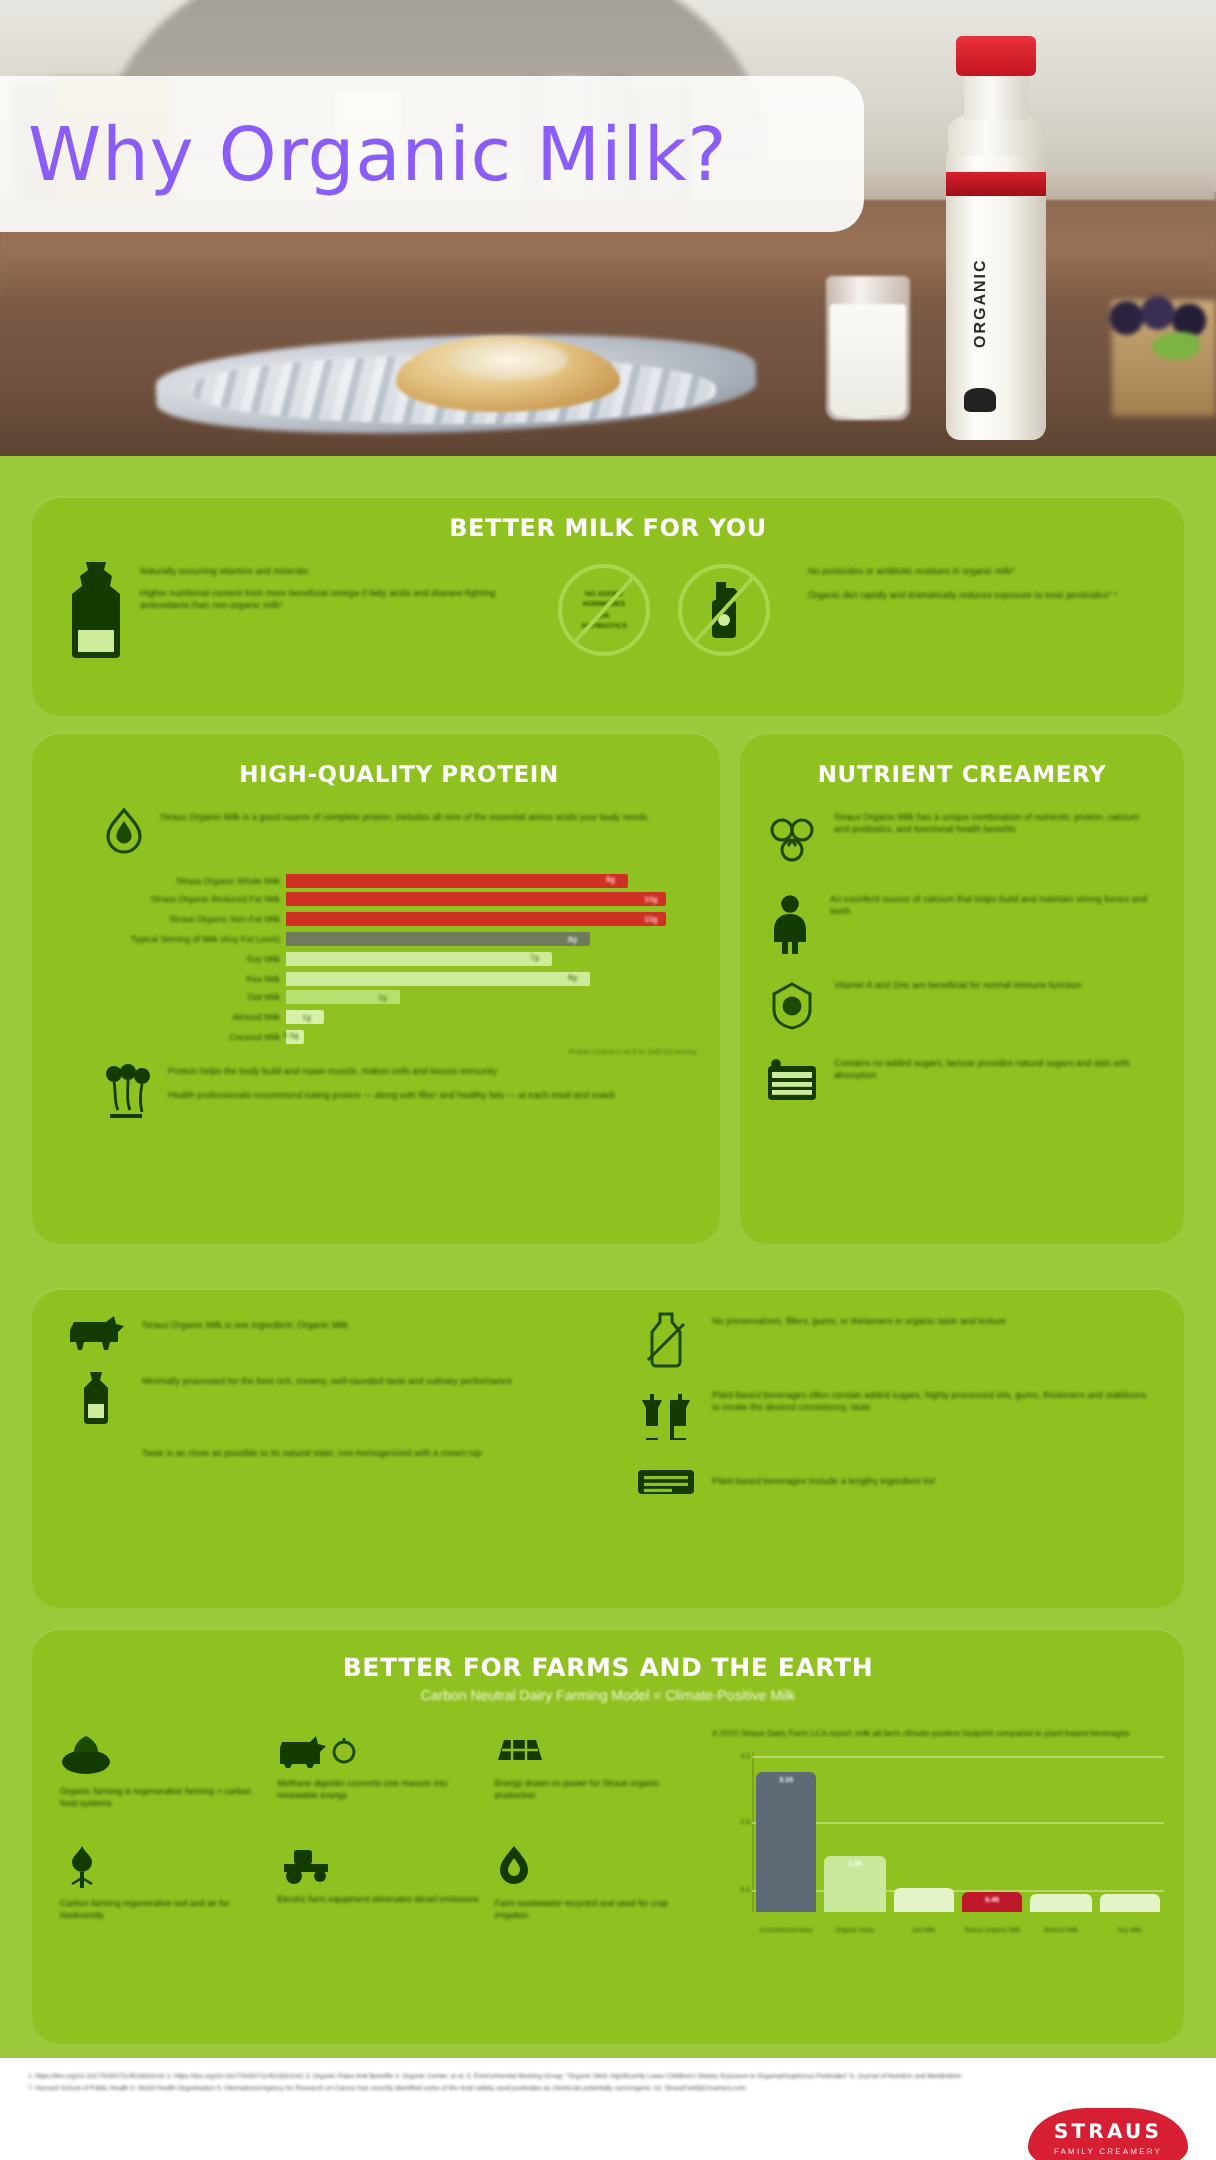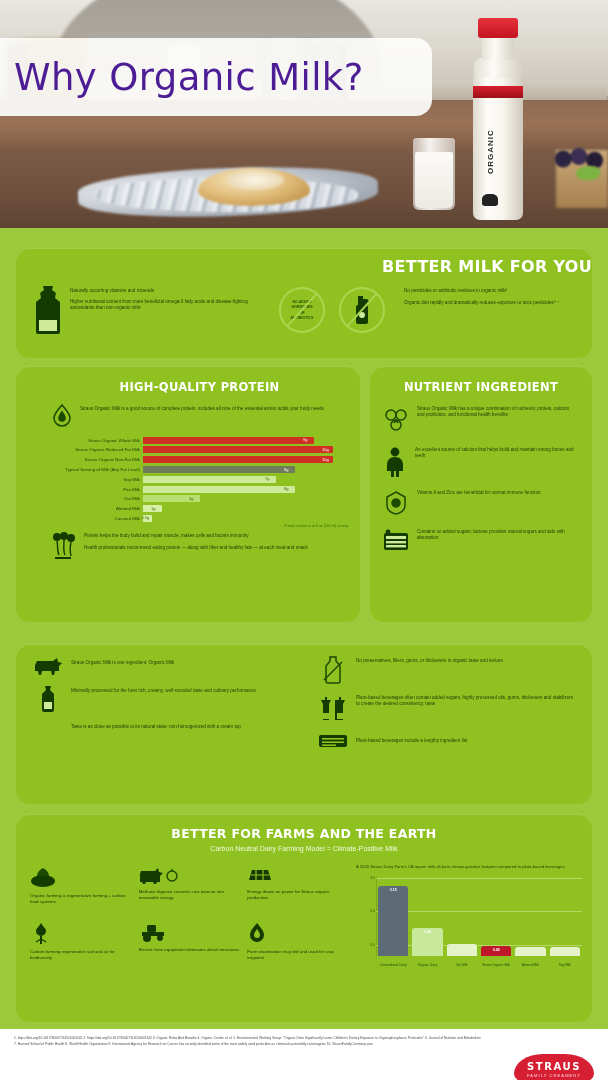--- a/index.html
+++ b/index.html
@@ -146,21 +146,21 @@
     background: #222; border-radius: 40% 40% 20% 20%;
   }
 
   .title-plate {
     position: absolute; left: -14px; top: 38px; width: 446px; height: 78px;
     background: rgba(252,252,250,.93);
     border-radius: 0 16px 16px 0;
     display: flex; align-items: center; padding-left: 28px;
   }
   .title-plate h1 {
-    font-size: 37px; font-weight: normal; color: #4c1d95; letter-spacing: .4px;
+    font-size: 37px; font-weight: normal; color: #8b5cf6; letter-spacing: .4px;
     font-family: "DejaVu Sans", sans-serif;
   }
 
   
   .card {
     position: absolute; background: #8fc220;
     border-radius: 14px; box-shadow: 0 1px 0 rgba(255,255,255,.18) inset;
   }
   .card-title {
     text-align: center; color: #ffffff; font-weight: bold;
@@ -175,21 +175,21 @@
 
   .row { display: flex; gap: 7px; align-items: flex-start; }
   .ico {
     flex: 0 0 auto; color: #143a00; display: flex;
     align-items: center; justify-content: center;
   }
   .ico svg { display: block; }
 
   
   #card1 { left: 16px; top: 248px; width: 576px; height: 110px; }
-  #card1 .card-title { font-size: 16px; padding-top: 9px; text-align: right; }
+  #card1 .card-title { font-size: 12px; padding-top: 9px; }
   .c1-grid { display: flex; padding: 10px 14px 0 18px; gap: 6px; }
   .c1-col { display: flex; gap: 8px; }
   .badge {
     width: 46px; height: 46px; border-radius: 50%;
     border: 2px solid #a9d64e; position: relative; flex: 0 0 auto;
   }
   .badge .slash {
     position: absolute; left: 50%; top: -1px; width: 2px; height: 104%;
     background: #a9d64e; transform: translateX(-50%) rotate(42deg);
   }
@@ -479,21 +479,21 @@
       </svg>
     </div>
     <div style="padding-top:1px;">
       <div class="t blur ttiny" style="margin-bottom:5px;">Protein helps the body build and repair muscle, makes cells and boosts immunity</div>
       <div class="t blur ttiny">Health professionals recommend eating protein — along with fiber and healthy fats — at each meal and snack</div>
     </div>
   </div>
 </div>
 
 <div class="card" id="card3">
-  <div class="card-title">NUTRIENT INGREDIENT</div>
+  <div class="card-title">NUTRIENT CREAMERY</div>
 
   <div style="padding:12px 14px 0 12px;display:flex;flex-direction:column;gap:13px;">
     <div class="row">
       <div class="ico">
         <svg width="28" height="28" viewBox="0 0 28 28" fill="none" stroke="#1c4a00" stroke-width="1.5">
           <circle cx="9" cy="9" r="5"></circle>
             <circle cx="19" cy="9" r="5"></circle>
             <circle cx="14" cy="19" r="5"></circle>
           <path d="M14 14l-2 3M14 14l2 3"></path>
         </svg>

